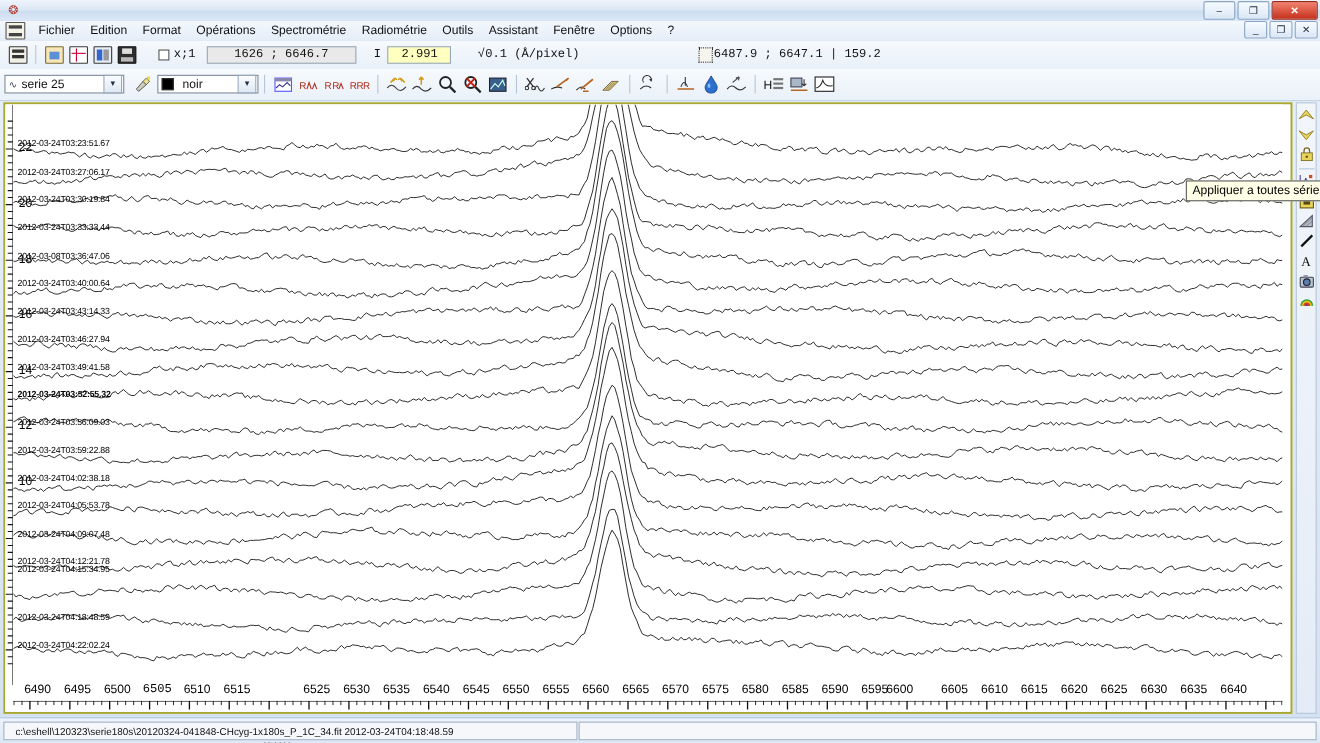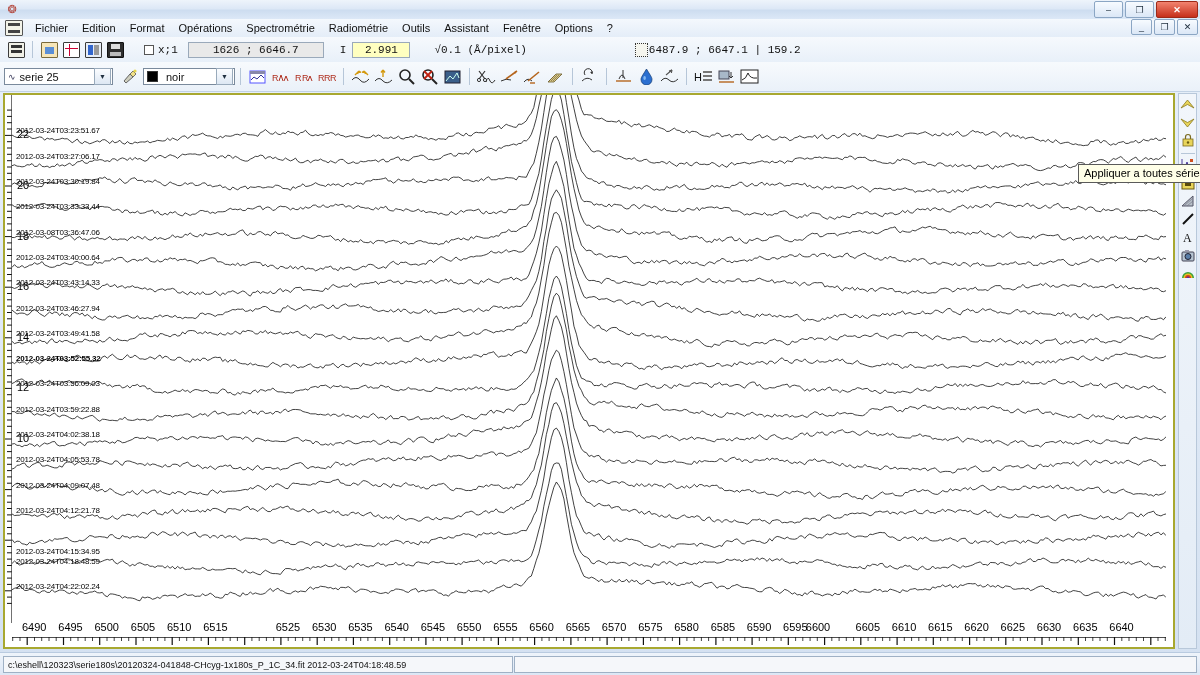--- a/index.html
+++ b/index.html
@@ -196,21 +196,21 @@
   
   .statusbar {
     position:absolute; left:0; bottom:0; width:1200px; height:22px;
     background: linear-gradient(to bottom,#eef4fb,#dce7f5);
     border-top:1px solid #b9cbe0;
     display:flex; align-items:center;
   }
   .status-panel {
     margin:3px 0 2px 3px; height:15px;
     border:1px solid #9fb1c5; background:#f5f7fa;
-    display:flex; align-items:center; padding:0 4px;
+    display:flex; align-items:center; padding:0 10px;
     font-size:9px; color:#111; white-space:nowrap;
     font-family:"Liberation Sans",sans-serif;
     flex: 0 0 auto;
   }
   .status-fill {
     flex:1; margin:2px 3px 2px 1px; height:15px;
     border:1px solid #9fb1c5; background:#f5f7fa;
   }
 
   svg { display:block; }
@@ -592,41 +592,41 @@
             <div class="serieslabel" style="left:4px;top:183.2px;">2012-03-24T03:43:14.33</div>
             <div class="serieslabel" style="left:4px;top:208.5px;">2012-03-24T03:46:27.94</div>
             <div class="serieslabel" style="left:4px;top:233.8px;">2012-03-24T03:49:41.58</div>
             <div class="serieslabel" style="left:4px;top:259.1px;font-weight:bold;">2012-03-24T03:52:55.32</div>
             <div class="serieslabel" style="left:4px;top:284.4px;">2012-03-24T03:56:09.03</div>
             <div class="serieslabel" style="left:4px;top:309.7px;">2012-03-24T03:59:22.88</div>
             <div class="serieslabel" style="left:4px;top:335.0px;">2012-03-24T04:02:38.18</div>
             <div class="serieslabel" style="left:4px;top:360.3px;">2012-03-24T04:05:53.78</div>
             <div class="serieslabel" style="left:4px;top:385.6px;">2012-03-24T04:09:07.48</div>
             <div class="serieslabel" style="left:4px;top:410.9px;">2012-03-24T04:12:21.78</div>
-            <div class="serieslabel" style="left:4px;top:452px;">2012-03-24T04:15:34.95</div>
+            <div class="serieslabel" style="left:4px;top:418px;">2012-03-24T04:15:34.95</div>
             <div class="serieslabel" style="left:4px;top:461.5px;">2012-03-24T04:18:48.59</div>
             <div class="serieslabel" style="left:4px;top:486.8px;">2012-03-24T04:22:02.24</div>
           </div>
         <div id="y-tick-labels">
             <div class="ylabel" style="left:5px;top:33.4px;">22</div>
             <div class="ylabel" style="left:5px;top:84.0px;">20</div>
             <div class="ylabel" style="left:5px;top:134.6px;">18</div>
             <div class="ylabel" style="left:5px;top:185.2px;">16</div>
             <div class="ylabel" style="left:5px;top:235.8px;">14</div>
             <div class="ylabel" style="left:5px;top:286.4px;">12</div>
             <div class="ylabel" style="left:5px;top:337.0px;">10</div>
           </div>
       </div>
 
       <div class="xaxis">
         <div class="xlabels" id="x-labels">
             <span style="left:22.2px;">6490</span>
             <span style="left:58.5px;">6495</span>
             <span style="left:94.7px;">6500</span>
-            <span style="left:131.0px;">6505</span>
+            <span style="left:131.0px;font-family:Liberation Mono, monospace;">6505</span>
             <span style="left:167.2px;">6510</span>
             <span style="left:203.4px;">6515</span>
             <span style="left:239.7px;margin-top:48px;">6520</span>
             <span style="left:275.9px;">6525</span>
             <span style="left:312.2px;">6530</span>
             <span style="left:348.4px;">6535</span>
             <span style="left:384.7px;">6540</span>
             <span style="left:420.9px;">6545</span>
             <span style="left:457.1px;">6550</span>
             <span style="left:493.4px;">6555</span>

